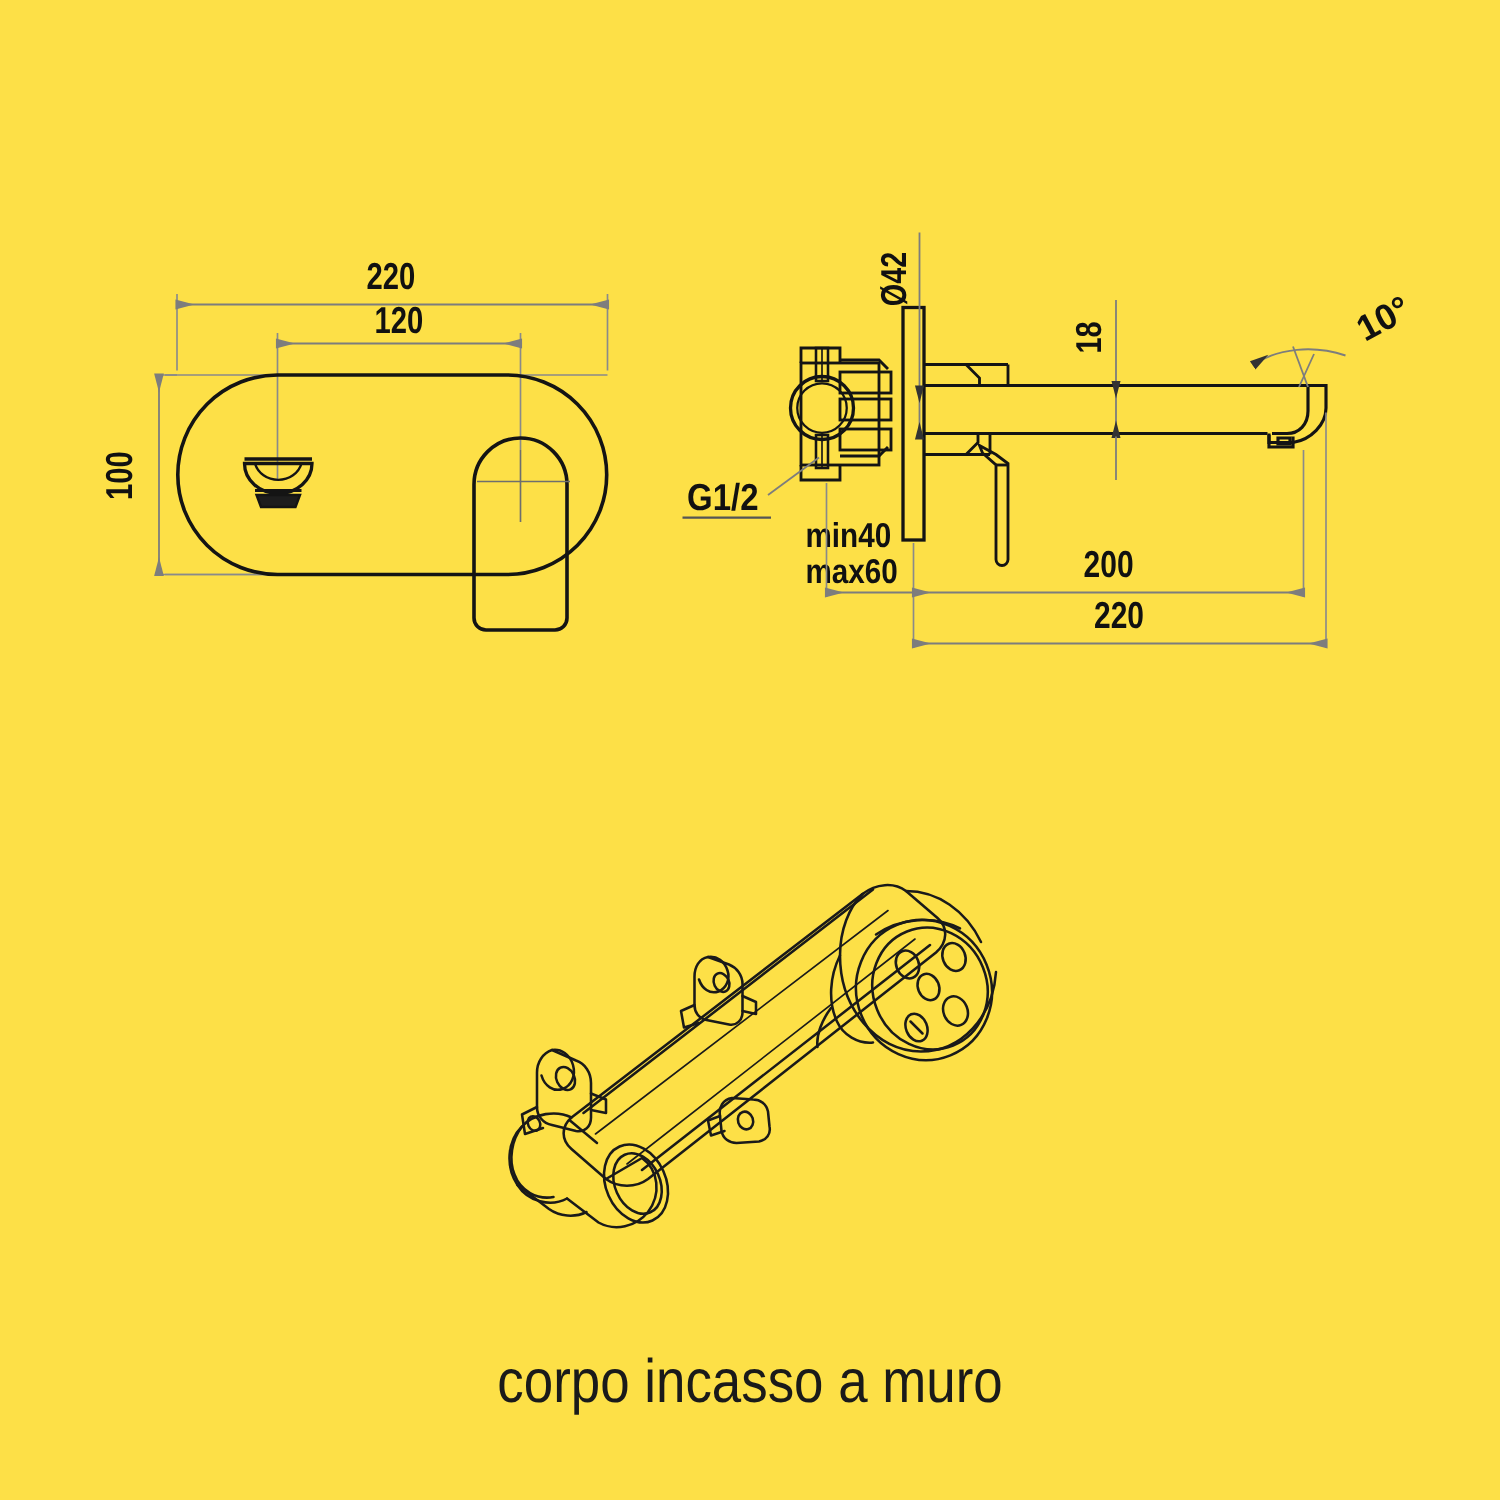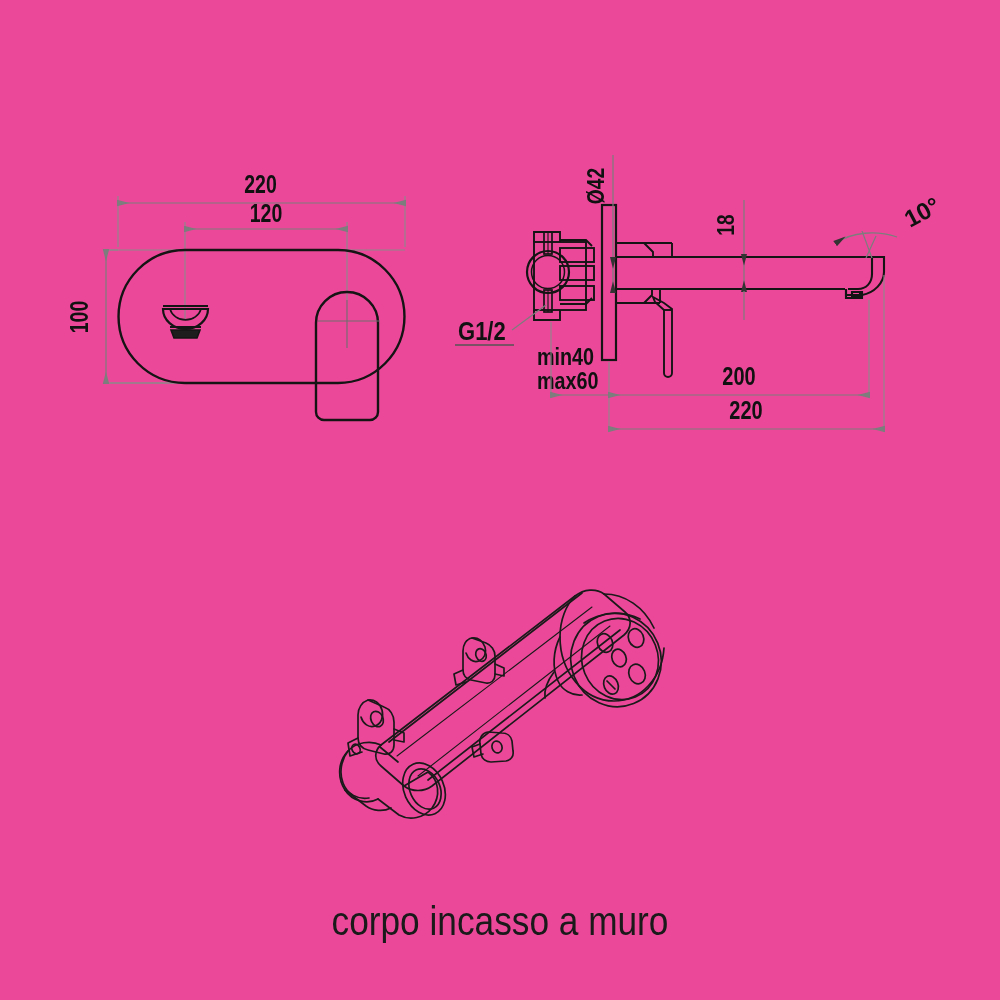--- a/index.html
+++ b/index.html
@@ -12,21 +12,21 @@
     width: 1000px;
     height: 1000px;
     overflow: hidden;
     font-family: "Liberation Sans", sans-serif;
     color: #1a1a1a;
   }
   #sheet {
     position: relative;
     width: 1000px;
     height: 1000px;
-    background: #ec4899;
+    background: #fde047;
   }
   #drawing {
     position: absolute;
     left: 0;
     top: 0;
     width: 1000px;
     height: 1000px;
     display: block;
   }
   .dimtext {

